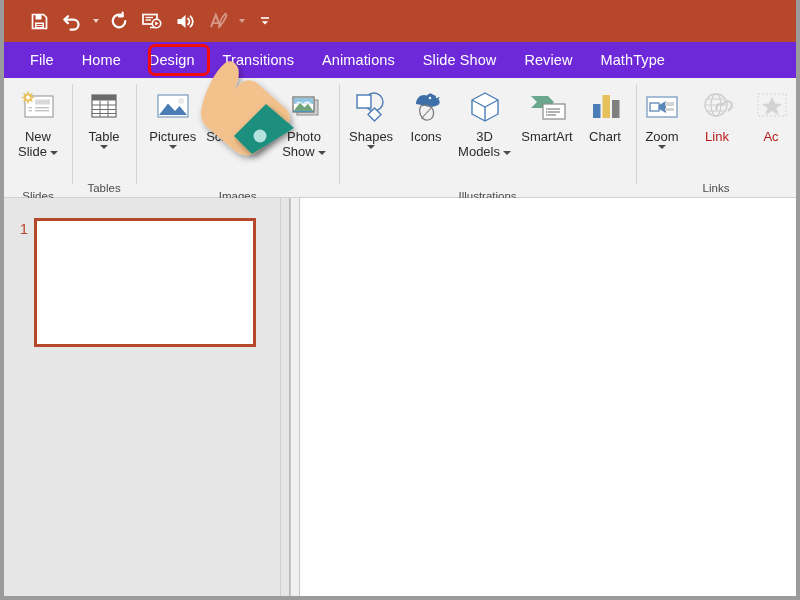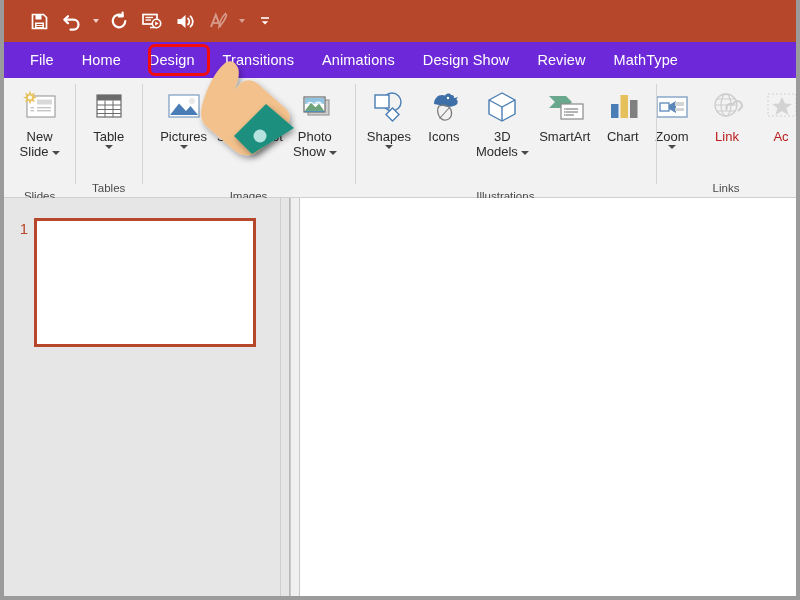--- a/index.html
+++ b/index.html
@@ -351,21 +351,21 @@
     </div>
   </div>
 
   <div class="tabstrip">
     <div class="tabs" id="tabs-container">
         <div class="tab">File</div>
         <div class="tab">Home</div>
         <div class="tab">Design</div>
         <div class="tab">Transitions</div>
         <div class="tab">Animations</div>
-        <div class="tab">Design Show</div>
+        <div class="tab">Slide Show</div>
         <div class="tab">Review</div>
         <div class="tab">MathType</div>
       </div>
   </div>
   <div class="tab-highlight"></div>
 
   <div class="ribbon">
     <div class="ribbon-groups">
 
       <div class="group" style="width:72px">
@@ -525,21 +525,21 @@
                 <rect x="19.5" y="7" width="7.5" height="23" fill="#e6c05a"></rect>
                 <rect x="29" y="12" width="7.5" height="18" fill="#808080"></rect>
               </svg>
             </span>
             <span class="btn-label">Chart</span>
           </div>
         </div>
         <div class="group-label">Illustrations</div>
       </div>
 
-      <div class="group" style="width:140px">
+      <div class="group" style="width:160px">
         <div class="group-items">
           <div class="btn">
             <span class="btn-icon">
               <svg width="46" height="38" viewBox="0 0 46 38">
                 <rect x="8" y="9" width="30" height="20" fill="#ffffff" stroke="#7a9cc0" stroke-width="1.3"></rect>
                 <rect x="11" y="15" width="9" height="8" fill="#ffffff" stroke="#5a87b8" stroke-width="1.3"></rect>
                 <path d="M20 17 L27 13 V25 L20 21 Z" fill="#5a87b8"></path>
                 <rect x="26" y="14" width="9" height="4" fill="#d4d4d4"></rect>
                 <rect x="26" y="20" width="9" height="3" fill="#d4d4d4"></rect>
               </svg>

